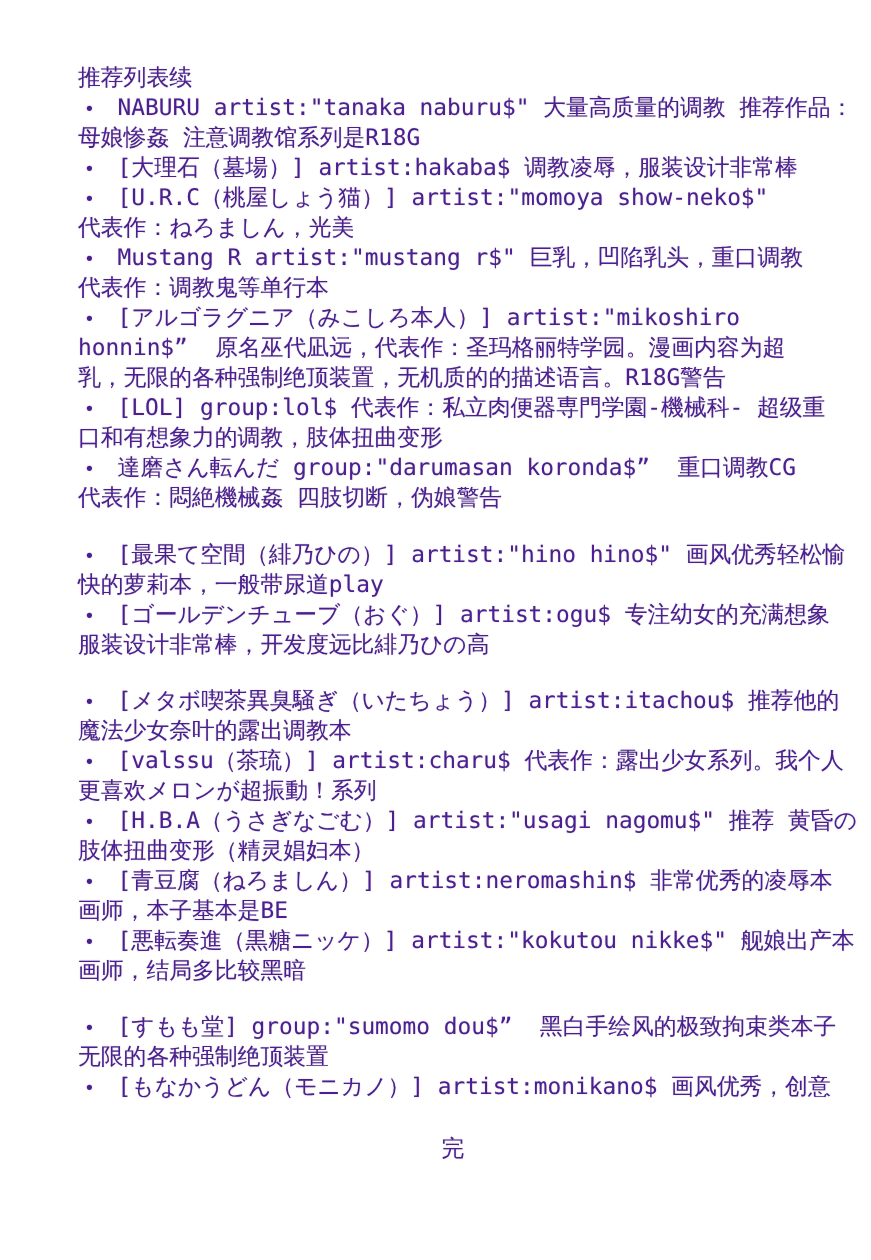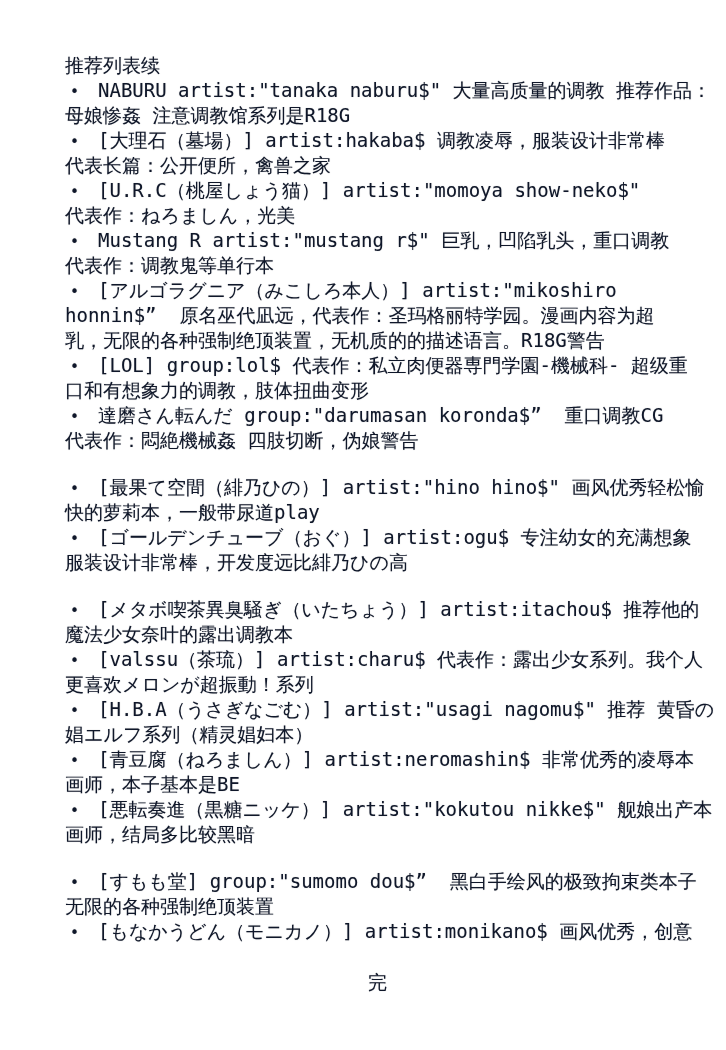--- a/index.html
+++ b/index.html
@@ -38,31 +38,30 @@
   .footer {
     width: 625px;
     margin-top: 26px;
     text-align: center;
     white-space: pre;
   }
 </style>
 </head>
 <body style="background: rgb(255, 255, 255);">
 
-<div class="page" style="color: #0f172a;">
+<div class="page" style="color: #4c1d95;">
   <div class="line">推荐列表续</div>
   <div id="list">
       <div class="section">
         <div class="entry">
           <div class="line"><span class="bullet">•</span>NABURU artist:"tanaka naburu$" 大量高质量的调教 推荐作品：</div>
           <div class="line">母娘惨姦 注意调教馆系列是R18G</div>
         </div>
         <div class="entry">
           <div class="line"><span class="bullet">•</span>[大理石（墓場）] artist:hakaba$ 调教凌辱，服装设计非常棒</div>
-          <div class="line">代表长篇：公开便所，禽兽之家</div>
         </div>
         <div class="entry">
           <div class="line"><span class="bullet">•</span>[U.R.C（桃屋しょう猫）] artist:"momoya show-neko$"</div>
           <div class="line">代表作：ねろましん，光美</div>
         </div>
         <div class="entry">
           <div class="line"><span class="bullet">•</span>Mustang R artist:"mustang r$" 巨乳，凹陷乳头，重口调教</div>
           <div class="line">代表作：调教鬼等单行本</div>
         </div>
         <div class="entry">
@@ -93,21 +92,21 @@
         <div class="entry">
           <div class="line"><span class="bullet">•</span>[メタボ喫茶異臭騒ぎ（いたちょう）] artist:itachou$ 推荐他的</div>
           <div class="line">魔法少女奈叶的露出调教本</div>
         </div>
         <div class="entry">
           <div class="line"><span class="bullet">•</span>[valssu（茶琉）] artist:charu$ 代表作：露出少女系列。我个人</div>
           <div class="line">更喜欢メロンが超振動！系列</div>
         </div>
         <div class="entry">
           <div class="line"><span class="bullet">•</span>[H.B.A（うさぎなごむ）] artist:"usagi nagomu$" 推荐 黄昏の</div>
-          <div class="line">娼エルフ系列（精灵娼妇本）</div>
+          <div class="line">肢体扭曲变形（精灵娼妇本）</div>
         </div>
         <div class="entry">
           <div class="line"><span class="bullet">•</span>[青豆腐（ねろましん）] artist:neromashin$ 非常优秀的凌辱本</div>
           <div class="line">画师，本子基本是BE</div>
         </div>
         <div class="entry">
           <div class="line"><span class="bullet">•</span>[悪転奏進（黒糖ニッケ）] artist:"kokutou nikke$" 舰娘出产本</div>
           <div class="line">画师，结局多比较黑暗</div>
         </div>
       </div>

